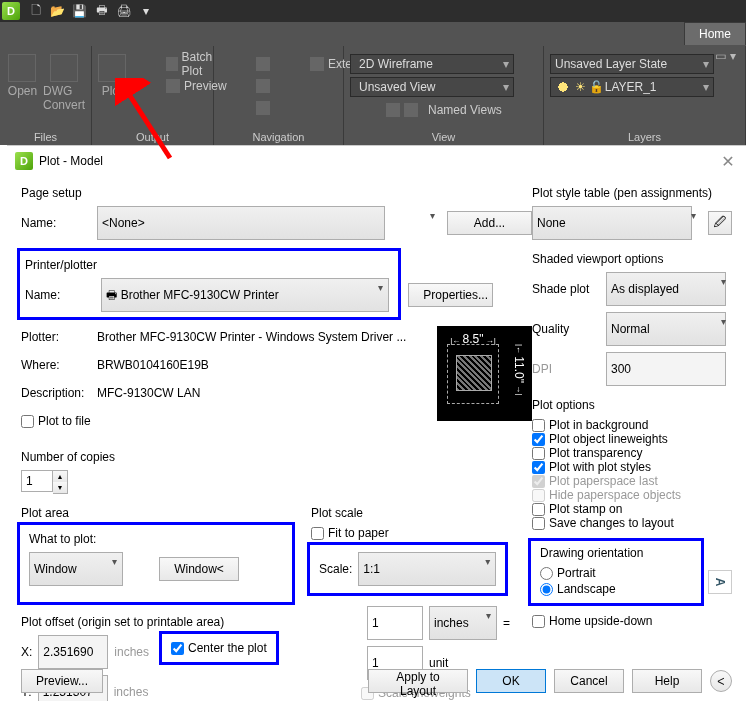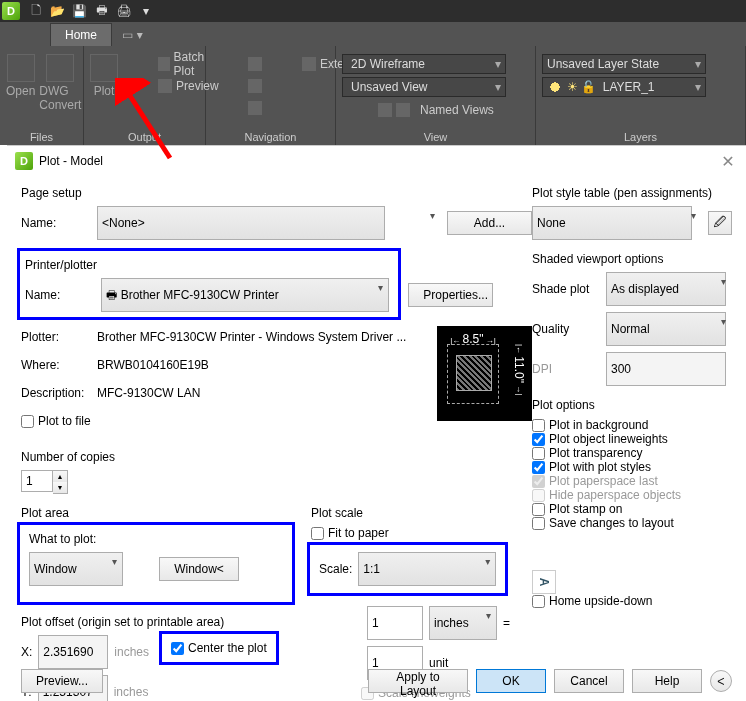--- a/index.html
+++ b/index.html
@@ -5,21 +5,21 @@
 * { box-sizing: border-box; font-family: "Segoe UI", Tahoma, sans-serif; font-size: 12px; }
 body { margin: 0; padding: 0; background: #fff; width: 746px; height: 701px; overflow: hidden; position: relative; }
 
 
 .appbar { background: #535353; height: 145px; color: #ddd; }
 .titlerow { height: 22px; background: #2d2d2d; display: flex; align-items: center; padding-left: 2px; }
 .titlerow .appicon { width: 18px; height: 18px; background: linear-gradient(135deg,#9be04d,#4da30a); border-radius: 2px; display: flex; align-items: center; justify-content: center; color: #fff; font-weight: bold; font-size: 11px; margin-right: 6px; }
 .quickbtns { display: flex; gap: 2px; }
 .quickbtn { width: 20px; height: 18px; display: flex; align-items: center; justify-content: center; color: #ddd; }
 
-.tabsrow { height: 24px; display: flex; align-items: flex-end; padding-left: 50px; }
+.tabsrow { height: 24px; display: flex; align-items: flex-end; padding-left: 36px; flex-direction: column; }
 .tab { padding: 4px 14px; background: #6c6c6c; color: #fff; border: 1px solid #3a3a3a; border-bottom: none; }
 .tabinactive { padding: 4px 10px; color: #bbb; }
 
 .ribbon { display: flex; height: 99px; }
 .ribpanel { border-right: 1px solid #3a3a3a; padding: 4px 6px 0 6px; display: flex; flex-direction: column; justify-content: space-between; }
 .riblabel { text-align: center; color: #ccc; padding: 2px 0; font-size: 11px; }
 .ribbody { display: flex; gap: 4px; flex: 1; }
 .bigbtn { width: 44px; display: flex; flex-direction: column; align-items: center; gap: 2px; color: #aaa; font-size: 11px; padding-top: 4px; }
 .bigbtn .ico { width: 28px; height: 28px; background: #555; border: 1px solid #666; }
 .smallbtn { display: flex; align-items: center; gap: 4px; color: #ccc; font-size: 11px; height: 20px; padding-left: 36px; }
@@ -89,21 +89,21 @@
       <div class="quickbtn">🖶</div>
       <div class="quickbtn">🖨</div>
       <div class="quickbtn">▾</div>
     </div>
   </div>
   <div class="tabsrow">
     <div class="tab">Home</div>
     <div class="tabinactive">▭ ▾</div>
   </div>
   <div class="ribbon">
-    <div class="ribpanel" style="width:84px">
+    <div class="ribpanel" style="width:92px">
       <div class="ribbody">
         <div class="bigbtn">
             <div class="ico"></div>
             <span>Open</span>
           </div>
         <div class="bigbtn">
             <div class="ico"></div>
             <span>DWG Convert</span>
           </div>
       </div>
@@ -184,21 +184,21 @@
       <div class="ribbody">
         <div class="ribcol" style="gap:3px">
           <div class="ribdrop">
               <span>Unsaved Layer State</span>
               <span class="dd">▾</span>
             </div>
           <div class="ribdrop">
               <span class="lightbulb"></span>
               <span style="margin:0 4px;color:#ffe57a">☀</span>
               <span style="color:#bbb">🔓</span>
-              <span style="margin-left:6px">LAYER_1</span>
+              <span style="">LAYER_1</span>
               <span class="dd">▾</span>
             </div>
         </div>
       </div>
       <div class="riblabel">Layers</div>
     </div>
   </div>
 </div>
 
 <svg class="arrow" width="70" height="85">
@@ -405,20 +405,31 @@
             <input type="checkbox" style="">
             <span>Plot stamp on</span>
           </label>
         <label class="chk">
             <input type="checkbox" style="">
             <span>Save changes to layout</span>
           </label>
       </div>
 
       <div style="display:flex;gap:8px;align-items:flex-start">
+        <div class="blk highlight" style="padding:4px 8px;flex:1">
+          <div class="grouplabel">Drawing orientation</div>
+          <label class="rad">
+              <input type="radio" name="or" style="">
+              <span>Portrait</span>
+            </label>
+          <label class="rad">
+              <input type="radio" name="or" checked="" style="">
+              <span>Landscape</span>
+            </label>
+        </div>
         <div class="aicon" style="margin-top:28px;transform:rotate(0)">
             <span style="display:inline-block;transform:rotate(90deg);font-weight:bold;color:#356">A</span>
           </div>
       </div>
       <label class="chk">
           <input type="checkbox" style="">
           <span>Home upside-down</span>
         </label>
     </div>
 

